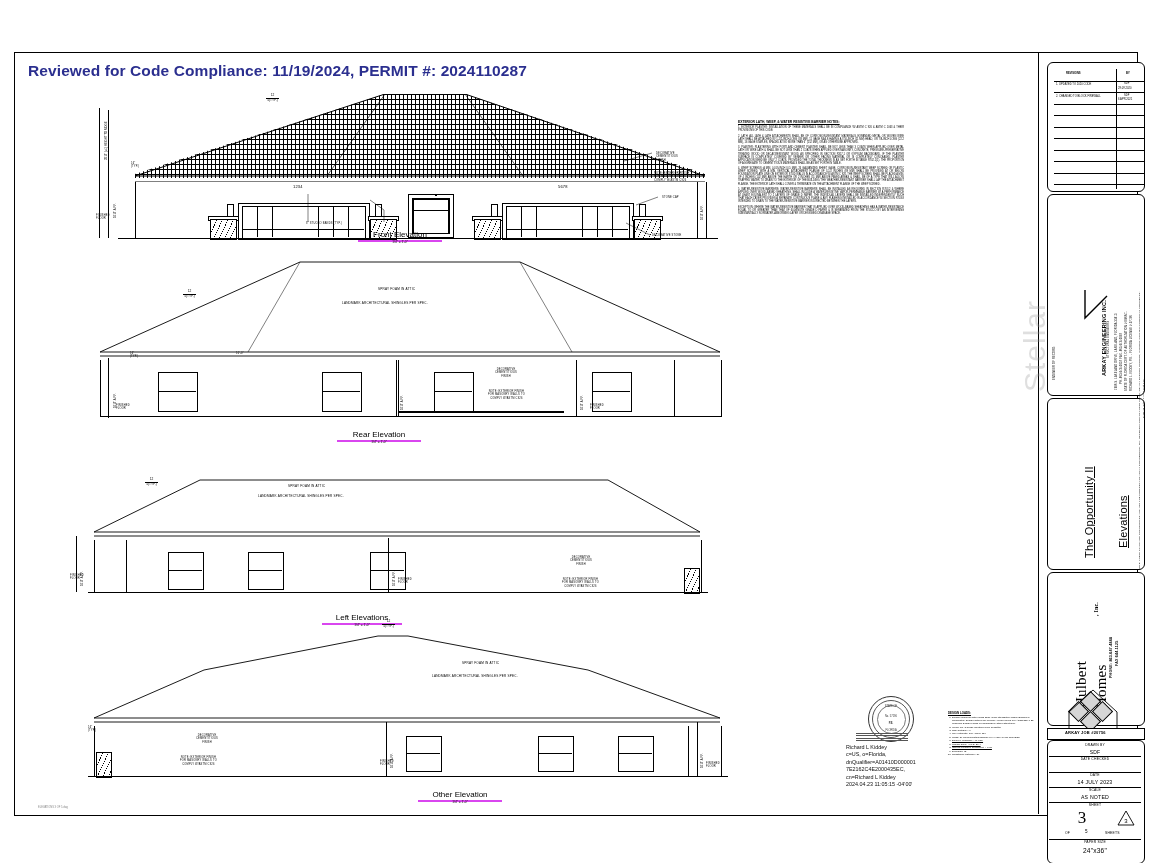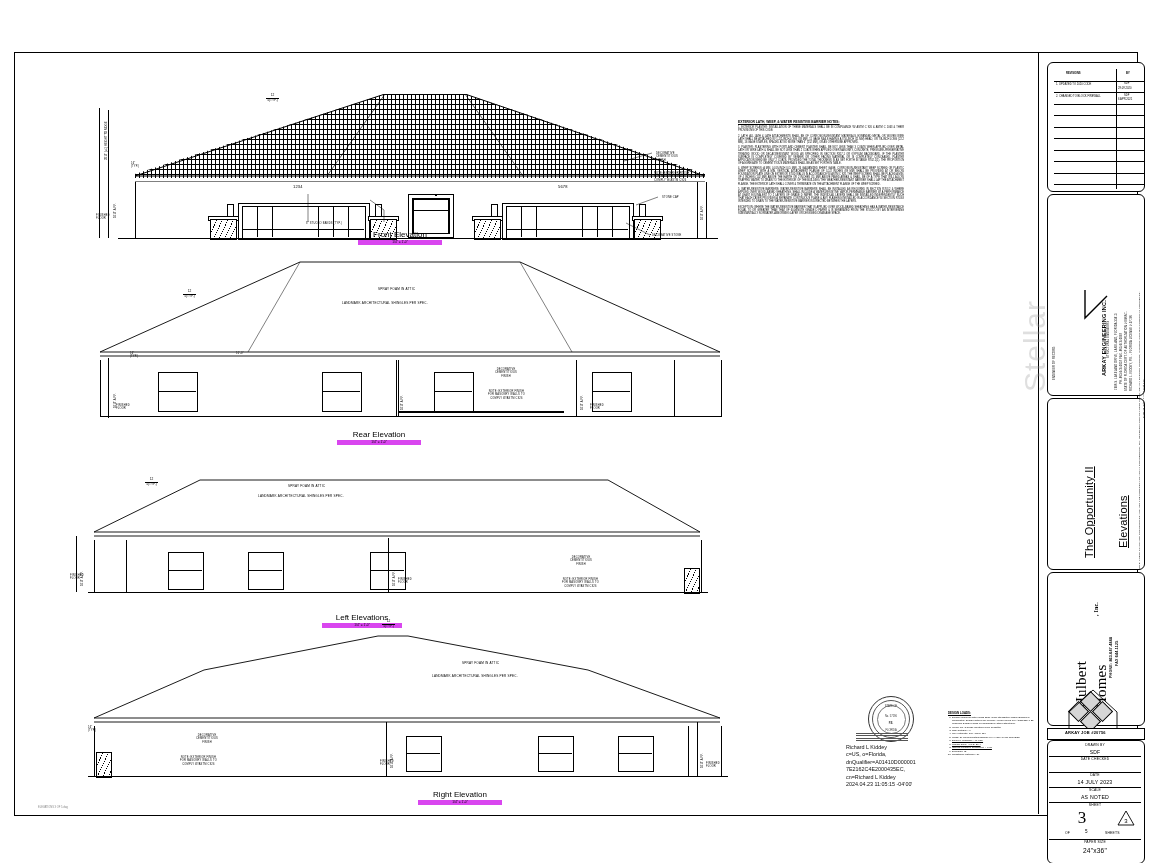--- a/index.html
+++ b/index.html
@@ -67,21 +67,21 @@
   .sconce{position:absolute;border:.9px solid #000;background:#fff;}
   .vtxt{position:absolute;font-size:2.8px;white-space:nowrap;
         transform-origin:left top;transform:rotate(-90deg);}
 
   
   .pitch{position:absolute;font-size:3.2px;text-align:center;line-height:3.6px;}
   .pitch .bar{width:13px;height:.7px;background:#000;margin:.6px auto;}
 
   
   .etitle{position:absolute;font-size:8px;text-align:center;
-          border-bottom:5px solid #d946ef;padding-bottom:.5px;
+          border-bottom:2px solid #d946ef;padding-bottom:.5px;
           font-family:"Liberation Sans",sans-serif;}
   .escale{position:absolute;font-size:3.2px;text-align:center;}
 
   
   #notes{position:absolute;left:738px;top:120px;width:166px;}
   #notes .nh{font-size:3.3px;font-weight:bold;text-decoration:underline;margin-bottom:2px;}
   #notes p{margin:0 0 2.6px 0;font-size:2.55px;line-height:3.05px;text-align:justify;}
 
   
   .seal{position:absolute;width:44px;height:44px;border-radius:50%;
@@ -111,20 +111,21 @@
   #footer{position:absolute;left:38px;top:806px;font-size:2.6px;color:#888;}
 
   .logo-diamond{position:absolute;border:1px solid #000;background:#d6d6d6;
                 transform:rotate(45deg);}
 </style>
 </head>
 <body>
 
 <div class="sheet">
 
+  <div class="txt" id="review-stamp">Reviewed for Code Compliance: 11/19/2024,  PERMIT #: 2024110287</div>
 
   <div class="bord" style="left:14px;top:52px;width:1122px;height:762px;border-width:1px;"></div>
   <div class="ln vl" style="left:1038px;top:52px;height:762px;"></div>
 
   <div class="abs" style="left:90px;top:86px;width:620px;height:160px;">
 
     <div class="shingle" style="left:45px;top:8px;width:570px;height:84px;
                 clip-path:polygon(250px 0px, 330px 0px, 570px 80px, 570px 84px, 0px 84px, 0px 80px);"></div>
 
     <svg class="abs" style="left:45px;top:8px;" width="572" height="90">
@@ -332,21 +333,21 @@
   <div class="txt tiny" style="left:88px;top:726px;line-height:3.4px;">16"<br>(TYP.)</div>
   <div class="vtxt" style="left:390px;top:768px;">10'-8" A.F.F.</div>
   <div class="vtxt" style="left:700px;top:768px;">10'-8" A.F.F.</div>
   <div class="thinv" style="left:386px;top:722px;height:54px;"></div>
   <div class="thinv" style="left:697px;top:722px;height:54px;"></div>
   <div class="txt tiny" style="left:380px;top:760px;line-height:3.4px;">FINISHED<br>FLOOR</div>
   <div class="txt tiny" style="left:706px;top:762px;line-height:3.4px;">FINISHED<br>FLOOR</div>
   <div class="txt tiny" style="left:196px;top:734px;line-height:3.4px;text-align:center;">DECORATIVE<br>CEMENTITIOUS<br>FINISH</div>
   <div class="txt tiny" style="left:180px;top:756px;line-height:3.4px;text-align:center;">NOTE: EXTERIOR FINISH<br>FOR MASONRY WALLS TO<br>COMPLY W/ASTM C926</div>
 
-  <div class="etitle" style="left:418px;top:790px;width:84px;">Right Elevation</div>
+  <div class="etitle" style="left:418px;top:790px;width:84px;">Other Elevation</div>
   <div class="escale" style="left:418px;top:800px;width:84px;">1/4" = 1'-0"</div>
 
   <div id="notes">
     <div class="nh">EXTERIOR LATH, WEEP, &amp; WATER RESISTIVE BARRIER NOTES:</div>
     <p>1. EXTERIOR PLASTER: INSTALLATION OF THESE MATERIALS SHALL BE IN COMPLIANCE W/ ASTM C 926 &amp; ASTM C 1063 &amp; THEIR PROVISIONS OF THIS CODE.</p>
     <p>2. LATH: ALL LATH &amp; LATH ATTACHMENTS SHALL BE OF CORROSION-RESISTANT MATERIALS, EXPANDED METAL OR WOVEN WIRE LATH SHALL BE ATTACHED W/ 1-1/2-INCH-LONG (38 MM), 11 GAGE NAILS HAVING A 7/16-INCH (11 MM) HEAD, OR 7/8-INCH LONG (22.2 MM), 16 GAGE STAPLES, SPACED AT NO MORE THAN 6" (152 MM), OR AS OTHERWISE APPROVED.</p>
     <p>3. PLASTER: PLASTERING WITH PORTLAND CEMENT PLASTER SHALL BE NOT LESS THAN 3 COATS WHEN APPLIED OVER METAL LATH OR WIRE LATH &amp; SHALL BE NOT LESS THAN 2 COATS WHEN APPLIED OVER MASONRY, CONCRETE, PRESSURE-PRESERVATIVE TREATED WOOD OR DECAY-RESISTANT WOOD AS SPECIFIED IN SECTION R317.1 OR GYPSUM BACKBOARD. IF THE PLASTER SURFACE IS COMPLETELY COVERED BY VENEER OR OTHER FACING MATERIAL OR IS COMPLETELY CONCEALED, PLASTER APPLICATION NEED BE ONLY 2 COATS, PROVIDED THE TOTAL THICKNESS IS AS SET FORTH IN TABLE R702.1(1). THE PROPORTION OF AGGREGATE TO CEMENTITIOUS MATERIALS SHALL BE AS SET FORTH IN TABLE.</p>
     <p>4. WEEP SCREEDS: A MIN. 0.019-INCH (0.5 MM), 26 GALVANIZED SHEET GAGE, CORROSION-RESISTANT WEEP SCREED OR PLASTIC WEEP SCREED, WITH A MIN. VERTICAL ATTACHMENT FLANGE OF 3-1/2 INCHES (89 MM) SHALL BE PROVIDED AT OR BELOW FOUNDATION PLATE LINE ON EXTERIOR STUD WALLS IN ACCORDANCE W/ ASTM C 926. THE WEEP SCREED SHALL BE PLACED A MIN. OF 4 INCHES (102 MM) ABOVE THE EARTH OR 2 INCHES (51 MM) ABOVE PAVED AREAS &amp; SHALL BE OF A TYPE THAT WILL ALLOW TRAPPED WATER TO DRAIN TO THE EXTERIOR OF THE BUILDING. THE WEATHER-RESISTANT BARRIER SHALL LAP THE ATTACHMENT FLANGE. THE EXTERIOR LATH SHALL COVER &amp; TERMINATE ON THE ATTACHMENT FLANGE OF THE WEEP SCREED.</p>
     <p>5. WATER-RESISTIVE BARRIERS: WATER-RESISTIVE BARRIERS SHALL BE INSTALLED AS REQUIRED IN SECTION R703.2 &amp; WHERE APPLIED OVER WOOD-BASED SHEATHING, SHALL INCLUDE A WATER-RESISTIVE VAPOR-PERMEABLE BARRIER W/ A PERFORMANCE AT LEAST EQUIVALENT TO 2 LAYERS OF GRADE D PAPER. THE INDIVIDUAL LAYERS SHALL BE INSTALLED INDEPENDENTLY SUCH THAT EACH LAYER PROVIDES A SEPARATE CONTINUOUS PLANE &amp; ANY FLASHING INSTALLED IN ACCORDANCE W/ SECTION R703.8 INTENDED TO DRAIN TO THE WATER-RESISTIVE BARRIER IS DIRECTED BETWEEN THE LAYERS.</p>
     <p>EXCEPTION: WHERE THE WATER-RESISTIVE BARRIER THAT IS APPLIED OVER WOOD-BASED SHEATHING HAS A WATER-RESISTANCE EQUAL TO OR GREATER THAN THAT OF 60-MINUTE GRADE D PAPER &amp; IS SEPARATED FROM THE STUCCO BY AN INTERVENING SUBSTANTIALLY NONWATER-ABSORBING LAYER OR DESIGNED DRAINAGE SPACE.</p>

